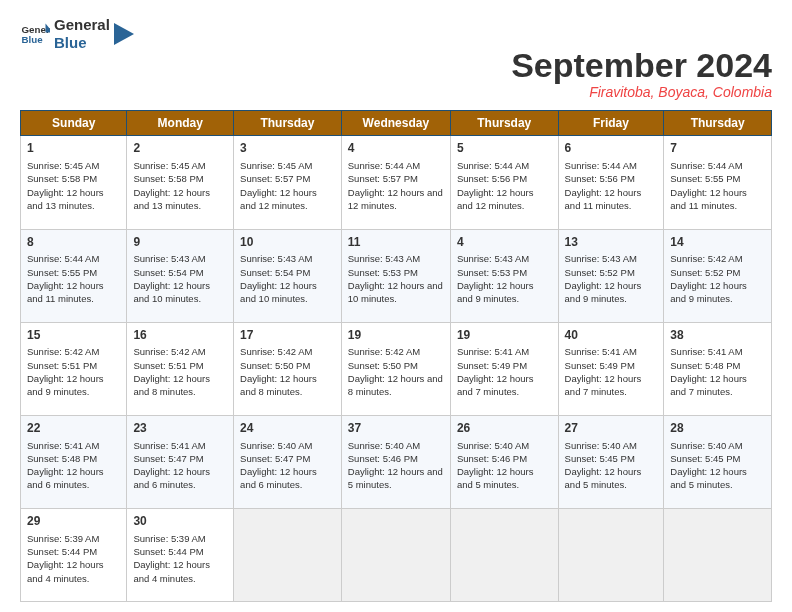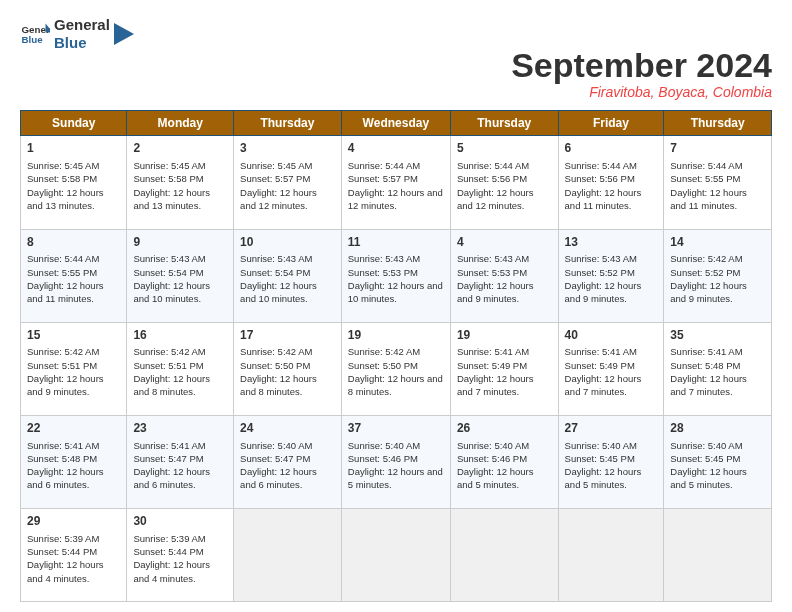--- a/index.html
+++ b/index.html
@@ -143,21 +143,21 @@
           <td><span class="day-num">13</span><span>Sunrise: 5:43 AM</span><br><span>Sunset: 5:52 PM</span><br><span>Daylight: 12 hours and 9 minutes.</span></td>
           <td><span class="day-num">14</span><span>Sunrise: 5:42 AM</span><br><span>Sunset: 5:52 PM</span><br><span>Daylight: 12 hours and 9 minutes.</span></td>
         </tr>
         <tr>
           <td><span class="day-num">15</span><span>Sunrise: 5:42 AM</span><br><span>Sunset: 5:51 PM</span><br><span>Daylight: 12 hours and 9 minutes.</span></td>
           <td><span class="day-num">16</span><span>Sunrise: 5:42 AM</span><br><span>Sunset: 5:51 PM</span><br><span>Daylight: 12 hours and 8 minutes.</span></td>
           <td><span class="day-num">17</span><span>Sunrise: 5:42 AM</span><br><span>Sunset: 5:50 PM</span><br><span>Daylight: 12 hours and 8 minutes.</span></td>
           <td><span class="day-num">19</span><span>Sunrise: 5:42 AM</span><br><span>Sunset: 5:50 PM</span><br><span>Daylight: 12 hours and 8 minutes.</span></td>
           <td><span class="day-num">19</span><span>Sunrise: 5:41 AM</span><br><span>Sunset: 5:49 PM</span><br><span>Daylight: 12 hours and 7 minutes.</span></td>
           <td><span class="day-num">40</span><span>Sunrise: 5:41 AM</span><br><span>Sunset: 5:49 PM</span><br><span>Daylight: 12 hours and 7 minutes.</span></td>
-          <td><span class="day-num">35</span><span>Sunrise: 5:41 AM</span><br><span>Sunset: 5:48 PM</span><br><span>Daylight: 12 hours and 7 minutes.</span></td>
+          <td><span class="day-num">38</span><span>Sunrise: 5:41 AM</span><br><span>Sunset: 5:48 PM</span><br><span>Daylight: 12 hours and 7 minutes.</span></td>
         </tr>
         <tr>
           <td><span class="day-num">22</span><span>Sunrise: 5:41 AM</span><br><span>Sunset: 5:48 PM</span><br><span>Daylight: 12 hours and 6 minutes.</span></td>
           <td><span class="day-num">23</span><span>Sunrise: 5:41 AM</span><br><span>Sunset: 5:47 PM</span><br><span>Daylight: 12 hours and 6 minutes.</span></td>
           <td><span class="day-num">24</span><span>Sunrise: 5:40 AM</span><br><span>Sunset: 5:47 PM</span><br><span>Daylight: 12 hours and 6 minutes.</span></td>
           <td><span class="day-num">37</span><span>Sunrise: 5:40 AM</span><br><span>Sunset: 5:46 PM</span><br><span>Daylight: 12 hours and 5 minutes.</span></td>
           <td><span class="day-num">26</span><span>Sunrise: 5:40 AM</span><br><span>Sunset: 5:46 PM</span><br><span>Daylight: 12 hours and 5 minutes.</span></td>
           <td><span class="day-num">27</span><span>Sunrise: 5:40 AM</span><br><span>Sunset: 5:45 PM</span><br><span>Daylight: 12 hours and 5 minutes.</span></td>
           <td><span class="day-num">28</span><span>Sunrise: 5:40 AM</span><br><span>Sunset: 5:45 PM</span><br><span>Daylight: 12 hours and 5 minutes.</span></td>
         </tr>

